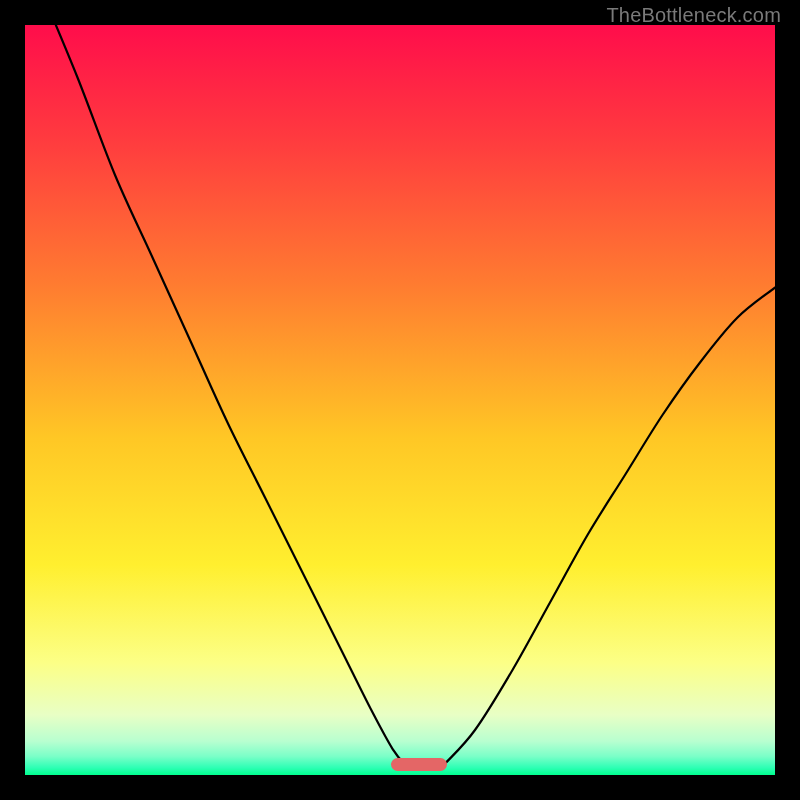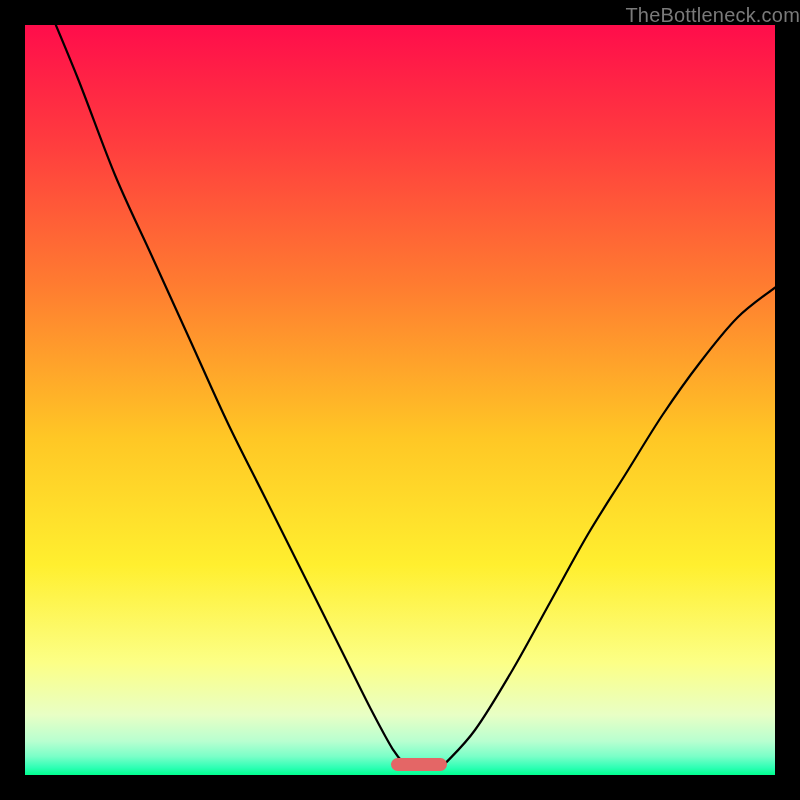--- a/index.html
+++ b/index.html
@@ -39,21 +39,21 @@
     height: 100%;
   }
   .marker {
     position: absolute;
     background: #e46666;
     border-radius: 8px;
   }
   .watermark {
     position: absolute;
     top: 4px;
-    right: 0;
+    right: 19px;
     font-family: Arial, Helvetica, sans-serif;
     font-size: 20px;
     color: #7a7a7a;
     letter-spacing: 0.2px;
   }
 </style>
 </head>
 <body>
 
 <div class="stage">

